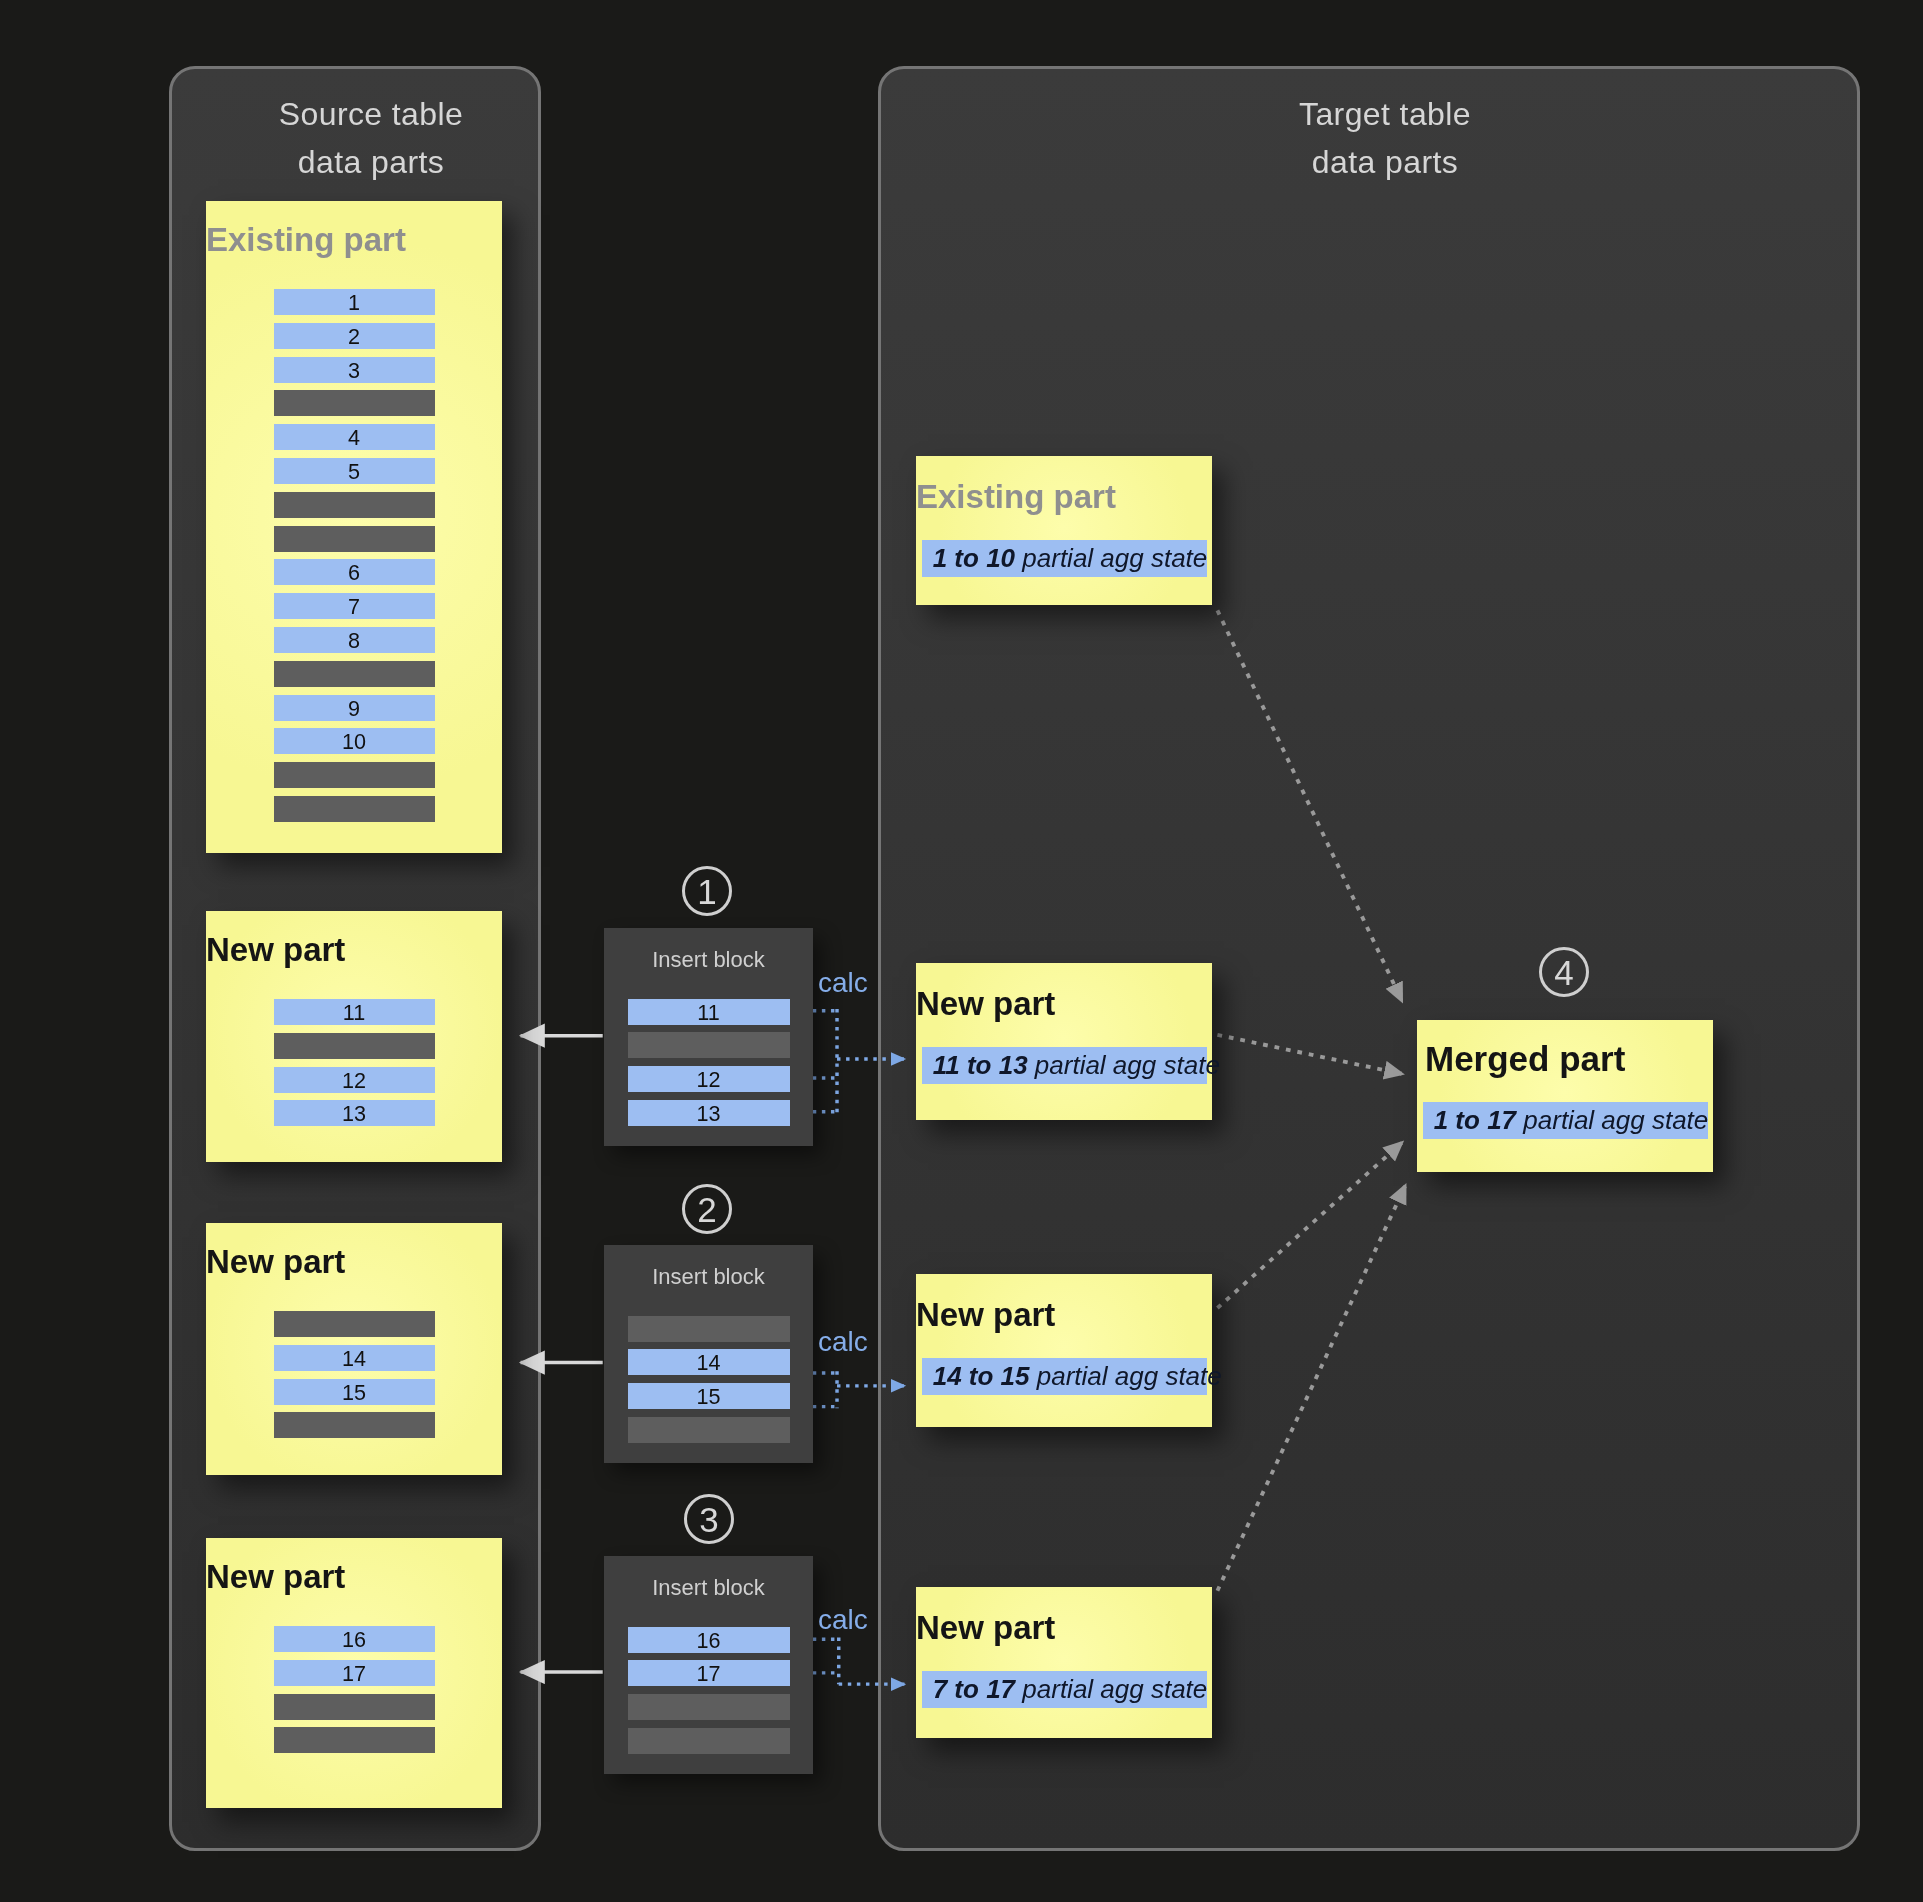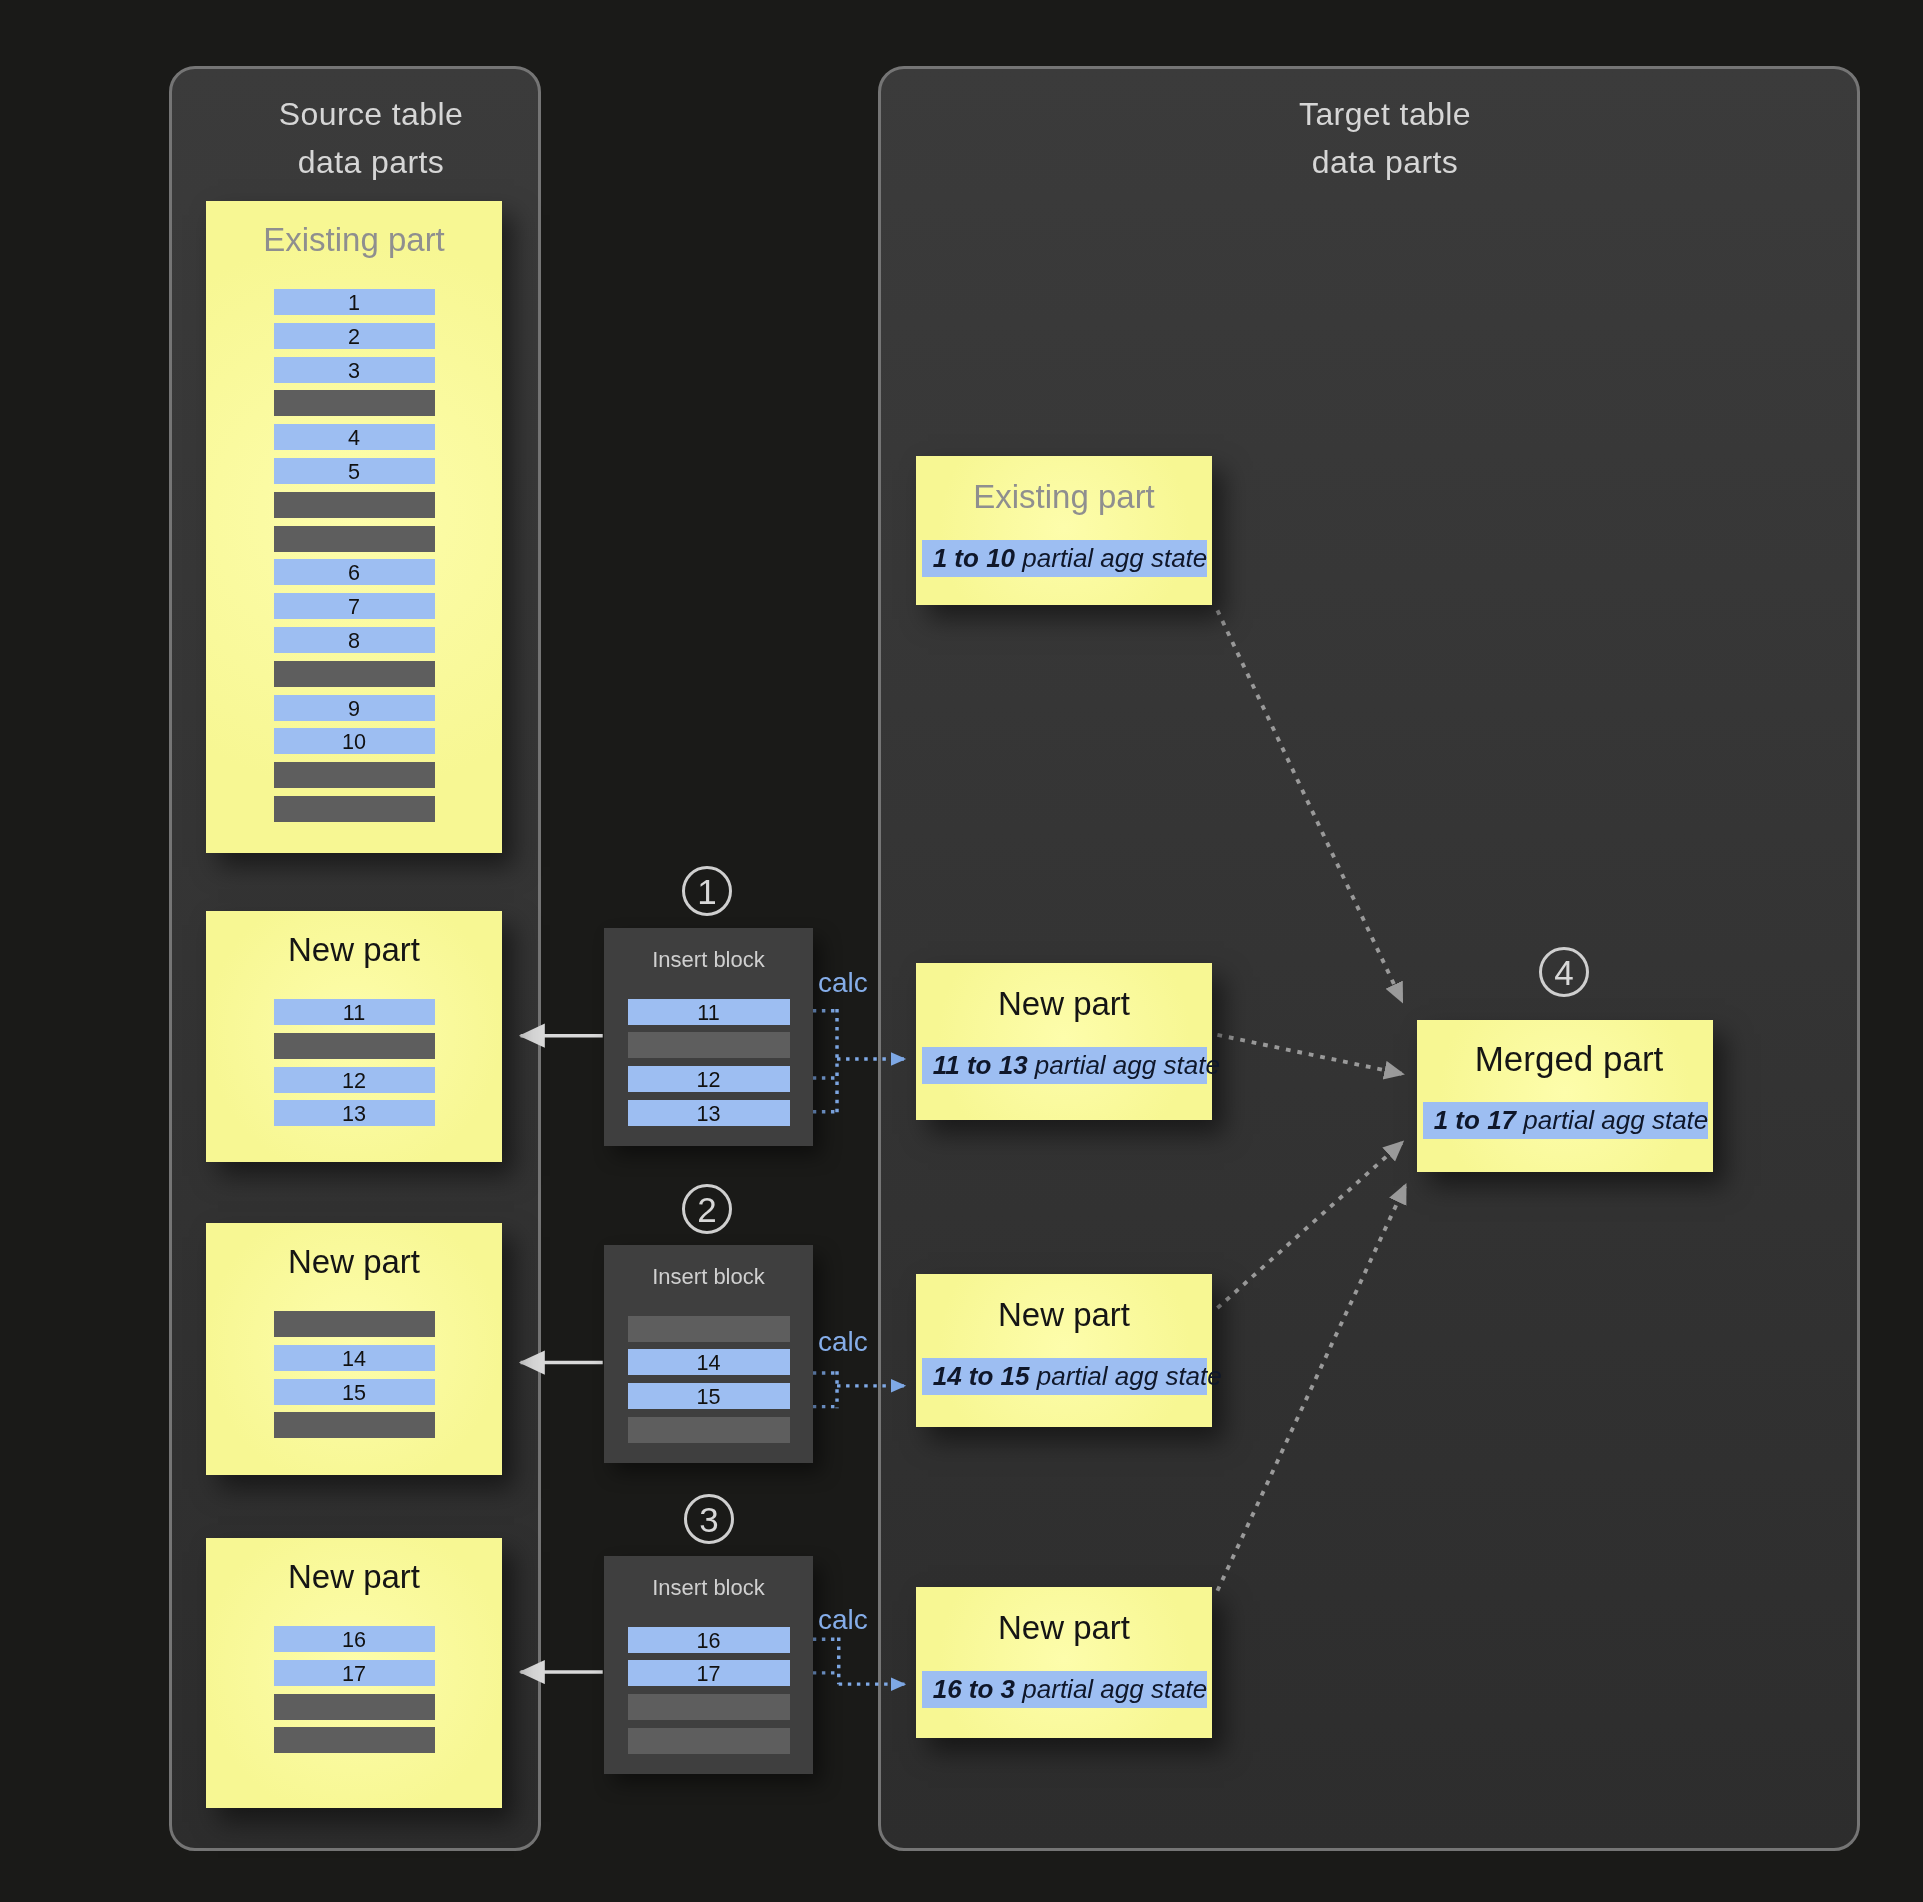--- a/index.html
+++ b/index.html
@@ -25,22 +25,22 @@
     letter-spacing:0.4px;
   }
 
   
   .part {
     position:absolute;
     background:radial-gradient(circle at 50% 48%, #fdfdab 0%, #f7f793 75%);
     box-shadow:12px 14px 24px rgba(0,0,0,.5);
   }
   .part-title {
-    margin-top:19px; text-align:center;
-    font-size:33px; line-height:40px; color:#151515;
+    margin-top:19px; 
+    font-size:33px; line-height:40px; color:#151515;font-weight:bold;
   }
   .part-title.muted { color:#8f8f8f; }
   .part-title.big { font-size:35px;padding-left:8px; }
 
   
   .rows { margin:29px auto 0; width:161px; display:flex; flex-direction:column; gap:7.8px; }
   .row { height:26px; }
   .row-data {
     background:#9dbef2; color:#111;
     font-size:21.6px; line-height:27px; text-align:center;
@@ -252,21 +252,21 @@
     <div class="part-title" style="margin-top:21px;">New part</div>
     <div class="agg-strip">
       <b>14 to 15</b>
       <span>partial agg state</span>
     </div>
   </div>
 
   <div class="part" style="left:916px; top:1587px; width:296px; height:151px;">
     <div class="part-title" style="margin-top:21px;">New part</div>
     <div class="agg-strip">
-      <b>16 to 3</b>
+      <b>7 to 17</b>
       <span>partial agg state</span>
     </div>
   </div>
 
   <div class="step-badge" style="left:1539px; top:947px;">4</div>
   <div class="part" style="left:1417px; top:1020px; width:296px; height:152px;">
     <div class="part-title big" style="margin-top:19px;">Merged part</div>
     <div class="agg-strip">
       <b>1 to 17</b>
       <span>partial agg state</span>

